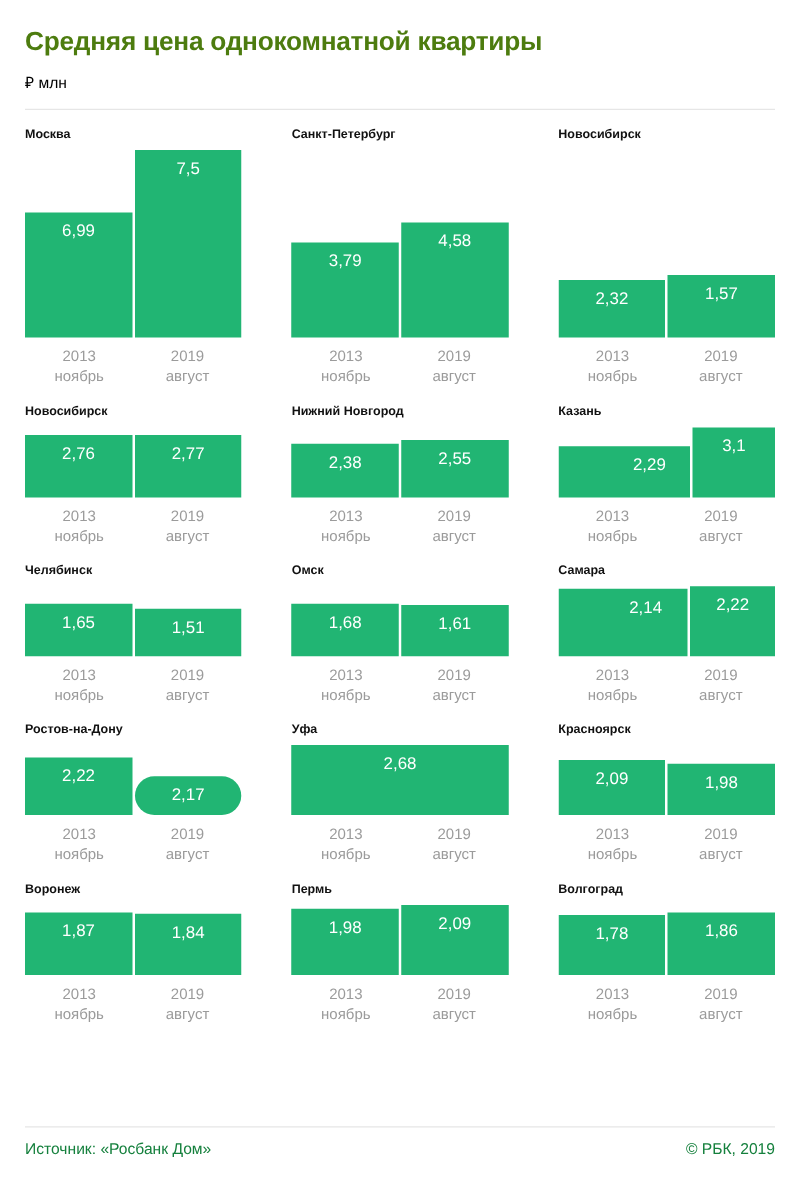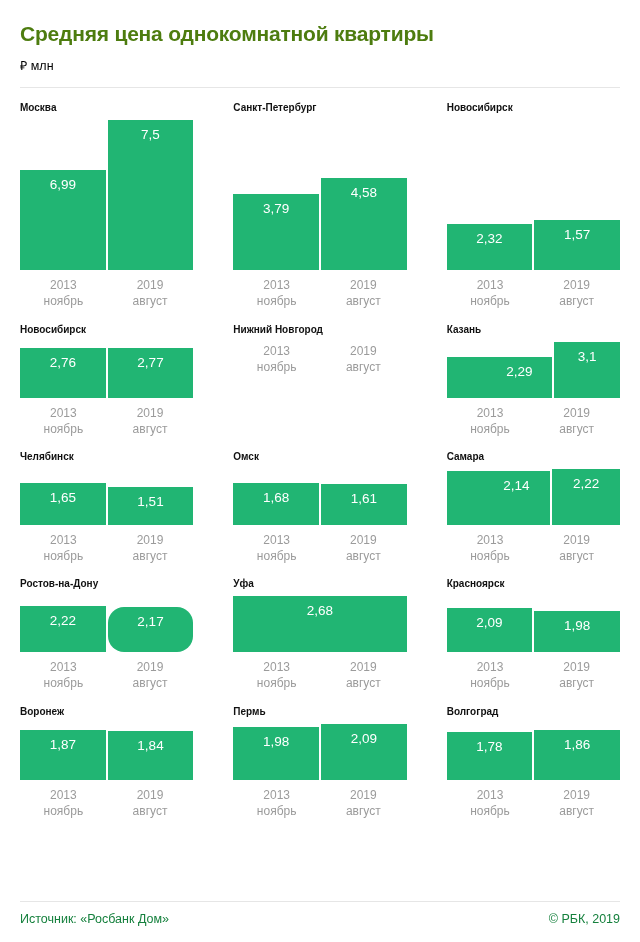--- a/index.html
+++ b/index.html
@@ -210,20 +210,30 @@
             <div>ноябрь</div>
           </div>
           <div class="axis-item">
             <div>2019</div>
             <div>август</div>
           </div>
         </div>
       </div>
       <div class="cell">
         <div class="city">Нижний Новгород</div>
+        <div class="chart small">
+          <div class="bars">
+            <div class="bar" style="height: 43px;">
+              <span class="bar-label">2,38</span>
+            </div>
+            <div class="bar" style="height: 46px;">
+              <span class="bar-label">2,55</span>
+            </div>
+          </div>
+        </div>
         <div class="axis">
           <div class="axis-item">
             <div>2013</div>
             <div>ноябрь</div>
           </div>
           <div class="axis-item">
             <div>2019</div>
             <div>август</div>
           </div>
         </div>
@@ -320,21 +330,21 @@
           </div>
         </div>
       </div>
       <div class="cell">
         <div class="city">Ростов-на-Дону</div>
         <div class="chart small">
           <div class="bars">
             <div class="bar" style="height: 46px;">
               <span class="bar-label">2,22</span>
             </div>
-            <div class="bar" style="height: 45px; border-radius: 16px;">
+            <div class="bar" style="height: 31px; border-radius: 16px;">
               <span class="bar-label">2,17</span>
             </div>
           </div>
         </div>
         <div class="axis">
           <div class="axis-item">
             <div>2013</div>
             <div>ноябрь</div>
           </div>
           <div class="axis-item">

